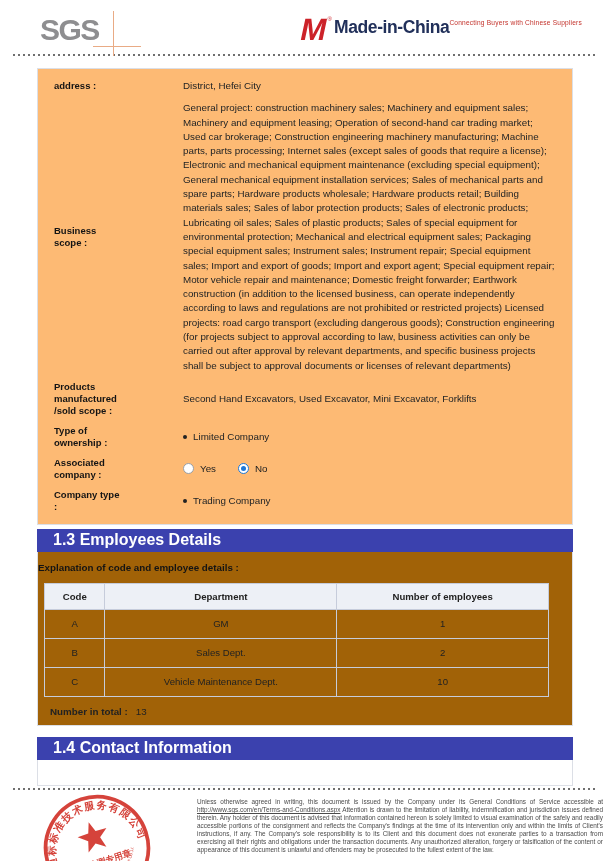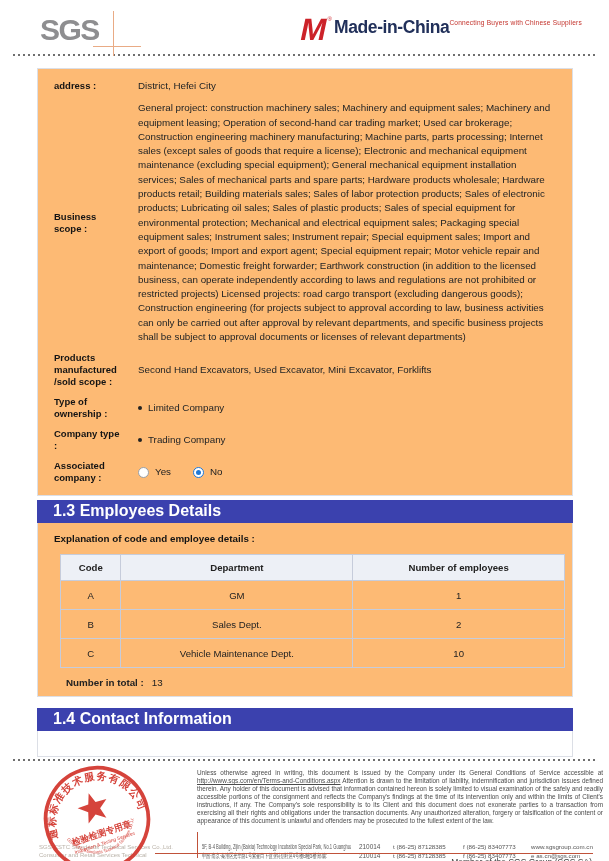--- a/index.html
+++ b/index.html
@@ -21,36 +21,36 @@
   .mic-tagline { font-size:6.6px; color:#c3322b; margin-top:1px; letter-spacing:0.2px; }
 
   .dotted { margin:0 8px; height:2px;
             background:repeating-linear-gradient(90deg,#6f6f6f 0 2px, transparent 2px 5px); }
 
   
   .main { margin:12px 31px 0 32px; }
   .profile-box { border:1px solid #dcdfe6; background:#fdba74; padding:6px 16px 7px 16px; }
   .frow { display:grid; grid-template-columns:70px 1fr; column-gap:14px; align-items:center; padding:4px 0; }
   .flabel { font-weight:bold; font-size:9.5px; line-height:12px; color:#141414; }
-  .fvalue { font-size:9.8px; line-height:14.3px; color:#222425; }
+  .fvalue { font-size:9.8px; line-height:14.3px; color:#222425;margin-left:45px; }
   .bullet-dot { display:inline-block; width:4px; height:4px; border-radius:50%; background:#222;
                 margin-right:6px; vertical-align:1px; }
   .radio-group { display:flex; align-items:center; gap:22px; }
   .radio-opt { display:flex; align-items:center; gap:6px; font-size:9.8px; color:#222; }
   .radio { width:11px; height:11px; border-radius:50%; border:1px solid #9aa0a6; background:#fff;
            display:inline-flex; align-items:center; justify-content:center; }
   .radio.selected { border:1.5px solid #1e78d7; }
   .radio.selected .dot { width:5px; height:5px; border-radius:50%; background:#1e78d7; }
 
   .section-bar { background:#3b41ae; color:#ffffff; font-weight:bold; font-size:16px;
                  padding:5px 16px 6px 16px; line-height:12px; }
   .bar-13 { margin-top:4px; }
   .bar-14 { margin-top:11px; }
 
-  .employees-box { border:1px solid #dcdfe6; border-top:none; background:#fdba74; padding:10px 16px 8px 16px; }
+  .employees-box { border:1px solid #dcdfe6; border-top:none; background:#a16207; padding:10px 16px 8px 0; }
   .explanation { font-weight:bold; font-size:9.8px; color:#141414; margin-bottom:10px; }
   table.emp { border-collapse:collapse; width:505px; margin-left:6px; font-size:9.6px; color:#222; }
   table.emp th, table.emp td { border:1px solid #c6ccdb; text-align:center; }
   table.emp th { background:#edf0f6; font-weight:bold; height:26px; font-size:9.6px; }
   table.emp td { height:29px; }
   .col-code { width:12%; } .col-dept { width:46%; } .col-num { width:42%; }
   .total-row { margin:9px 0 0 12px; font-size:9.8px; color:#222; }
   .total-label { font-weight:bold; }
   .total-value { margin-left:8px; }
 
@@ -118,41 +118,41 @@
       </div>
 
       <div class="frow">
         <div class="flabel">Type of ownership :</div>
         <div class="fvalue">
           <span class="bullet-dot"></span><span>Limited Company</span>
         </div>
       </div>
 
       <div class="frow">
-        <div class="flabel">Company type :</div>
-        <div class="fvalue">
-          <span class="bullet-dot"></span><span>Trading Company</span>
-        </div>
-      </div>
-
-      <div class="frow">
         <div class="flabel">Associated company :</div>
         <div class="fvalue">
           <div class="radio-group">
             <span class="radio-opt">
               <span class="radio"></span>
               <span>Yes</span>
             </span>
             <span class="radio-opt">
               <span class="radio selected">
                   <span class="dot"></span>
                 </span>
               <span>No</span>
             </span>
           </div>
+        </div>
+      </div>
+
+      <div class="frow">
+        <div class="flabel">Company type :</div>
+        <div class="fvalue">
+          <span class="bullet-dot"></span><span>Trading Company</span>
         </div>
       </div>
     </section>
 
     <div class="section-bar bar-13">1.3 Employees Details</div>
     <section class="employees-box">
       <div class="explanation">Explanation of code and employee details :</div>
       <table class="emp">
         <thead>
           <tr>

